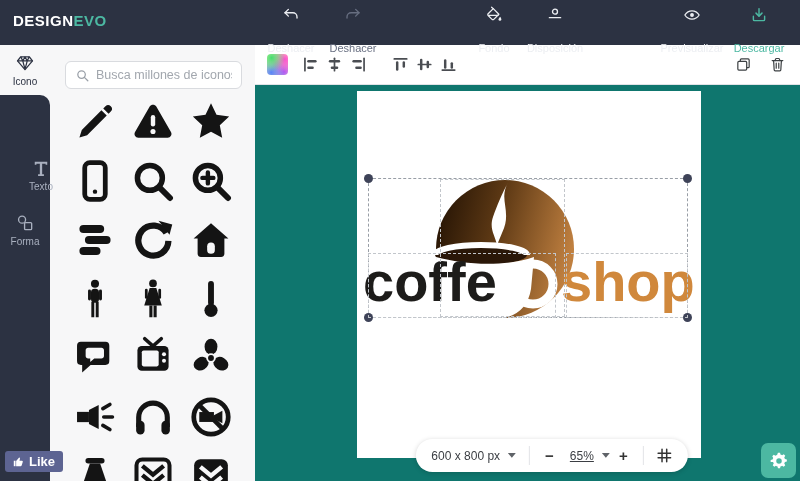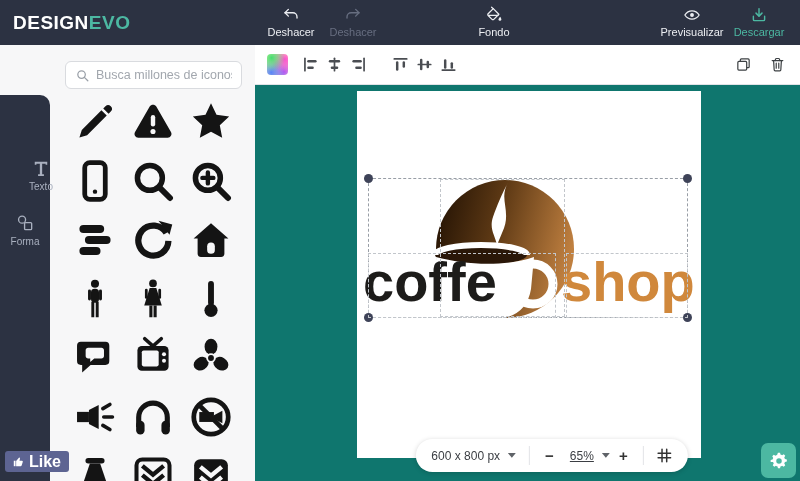--- a/index.html
+++ b/index.html
@@ -2,23 +2,23 @@
 <html><head>
 <meta charset="utf-8">
 <style>
   * { margin:0; padding:0; box-sizing:border-box; }
   html,body { width:800px; height:481px; overflow:hidden; }
   body { position:relative; font-family:"Liberation Sans", sans-serif; background:#e9eaed; }
   svg { display:block; }
 
   
   .topbar { position:absolute; left:0; top:0; width:800px; height:45px; background:#2c3242; z-index:30; }
-  .brand { position:absolute; left:13px; top:12px; font-size:19px; font-weight:bold; letter-spacing:.5px; color:#fff; cursor:pointer; }
+  .brand { position:absolute; left:13px; top:12px; font-size:15px; font-weight:bold; letter-spacing:.5px; color:#fff; cursor:pointer; }
   .brand .teal { color:#4cb8a2; }
-  .tb { position:absolute; top:6px; display:flex; flex-direction:column; align-items:center; gap:2px;
+  .tb { position:absolute; top:6px; display:flex; flex-direction:column; align-items:center; gap:18px;
         color:#eceef2; font-size:11px; cursor:pointer; }
   .tb .ic { width:18px; height:18px; }
   .tb.disabled { color:#676e80; cursor:default; }
   .tb.accent { color:#4cb8a2;justify-content:space-between; }
   .tb-undo { left:262px; width:58px; }
   .tb-redo { left:324px; width:58px; }
   .tb-fondo { left:468px; width:52px; }
   .tb-layout { left:522px; width:66px; }
   .tb-preview { left:658px; width:68px; }
   .tb-download { left:730px; width:58px; }
@@ -82,21 +82,21 @@
   .pill .div { width:1px; height:19px; background:#e3e4e7; margin:0 13px; }
   .pill .pm { font-size:15px; font-weight:bold; color:#333; cursor:pointer; padding:0 2px; }
   .pill .zoomv { margin:0 7px 0 14px;text-decoration:underline; }
   .pill .gicon { width:15px; height:15px; color:#333; cursor:pointer; }
 
   
   .gear-btn { position:absolute; right:4px; bottom:3px; width:35px; height:35px; background:#4cb8a2; border:none;
               border-radius:7px; display:flex; align-items:center; justify-content:center; cursor:pointer; z-index:40; }
   .gear-btn .ic { width:20px; height:20px; color:#fff; }
   .like-btn { position:absolute; left:5px; bottom:9px; height:21px; background:#5d6492; border-radius:3px; color:#fff;
-              font-size:16px; font-weight:bold; display:flex; align-items:center; padding:0 8px; gap:5px;
+              font-size:13px; font-weight:bold; display:flex; align-items:center; padding:0 8px; gap:5px;
               cursor:pointer; z-index:40; }
   .like-btn .ic { width:11px; height:11px; }
 </style>
 </head>
 <body>
 
 <div class="app">
 
   <header class="topbar">
     <div class="brand"><span>DESIGN</span><span class="teal">EVO</span></div>
@@ -122,20 +122,29 @@
     <div class="tb tb-fondo">
       <span class="ic">
           <svg viewBox="0 0 24 24" fill="none" stroke="currentColor" stroke-width="1.7" stroke-linejoin="round">
             <path d="M11 3.5L18.5 11l-6.8 6.8a1.6 1.6 0 0 1-2.3 0L4.2 12.6a1.6 1.6 0 0 1 0-2.3L11 3.5z"></path>
             <path d="M4.5 12.5h13.5"></path>
             <path d="M11 3.5L8.8 1.6" stroke-linecap="round"></path>
             <path d="M20.3 14.2c1 1.6 1.5 2.7 1.5 3.7a1.9 1.9 0 0 1-3.8 0c0-1 .8-2.2 2.3-3.7z" fill="currentColor" stroke="none"></path>
           </svg>
         </span>
       <span>Fondo</span>
+    </div>
+    <div class="tb tb-layout">
+      <span class="ic">
+          <svg viewBox="0 0 24 24" fill="none" stroke="currentColor" stroke-width="1.8" stroke-linecap="round">
+            <circle cx="12" cy="7.5" r="3.3"></circle>
+            <path d="M4.5 15.5h15"></path>
+          </svg>
+        </span>
+      <span>Disposición</span>
     </div>
     <div class="tb tb-preview">
       <span class="ic">
           <svg viewBox="0 0 24 24" fill="none" stroke="currentColor" stroke-width="1.7">
             <path d="M2.5 12S6 6.5 12 6.5 21.5 12 21.5 12 18 17.5 12 17.5 2.5 12 2.5 12z"></path>
             <circle cx="12" cy="12" r="2.6" fill="currentColor" stroke="none"></circle>
           </svg>
         </span>
       <span>Previsualizar</span>
     </div>
@@ -163,20 +172,29 @@
       </div>
       <div class="side-tab t3">
         <span class="ic">
             <svg viewBox="0 0 24 24" fill="none" stroke="currentColor" stroke-width="1.6">
               <circle cx="8.5" cy="8" r="4.2"></circle>
               <rect x="11.5" y="11.5" width="8.5" height="8.5" rx="1.2"></rect>
             </svg>
           </span>
         <span>Forma</span>
       </div>
+    </div>
+    <div class="side-tab active">
+      <span class="ic">
+          <svg viewBox="0 0 24 24" fill="none" stroke="currentColor" stroke-width="1.5" stroke-linejoin="round">
+            <path d="M7 4.5h10l4 5L12 20 3 9.5l4-5z"></path>
+            <path d="M3 9.5h18M7 4.5l2.3 5L12 4.8l2.7 4.7 2.3-5M9.3 9.5L12 19.4l2.7-9.9"></path>
+          </svg>
+        </span>
+      <span>Icono</span>
     </div>
   </nav>
 
   <aside class="panel">
     <div class="searchbox">
       <span class="ic">
           <svg viewBox="0 0 24 24" fill="none" stroke="currentColor" stroke-width="2" stroke-linecap="round">
             <circle cx="10.5" cy="10.5" r="6"></circle>
             <path d="M15 15l5.5 5.5"></path>
           </svg>

